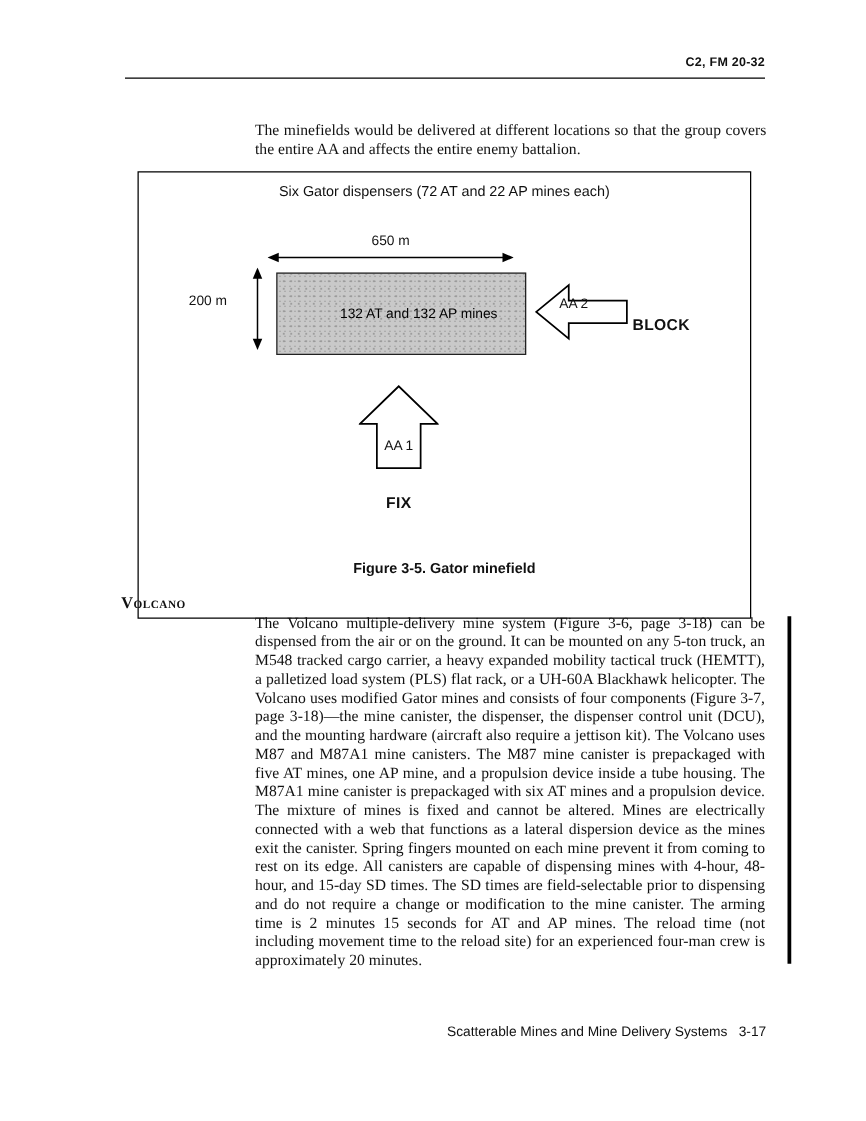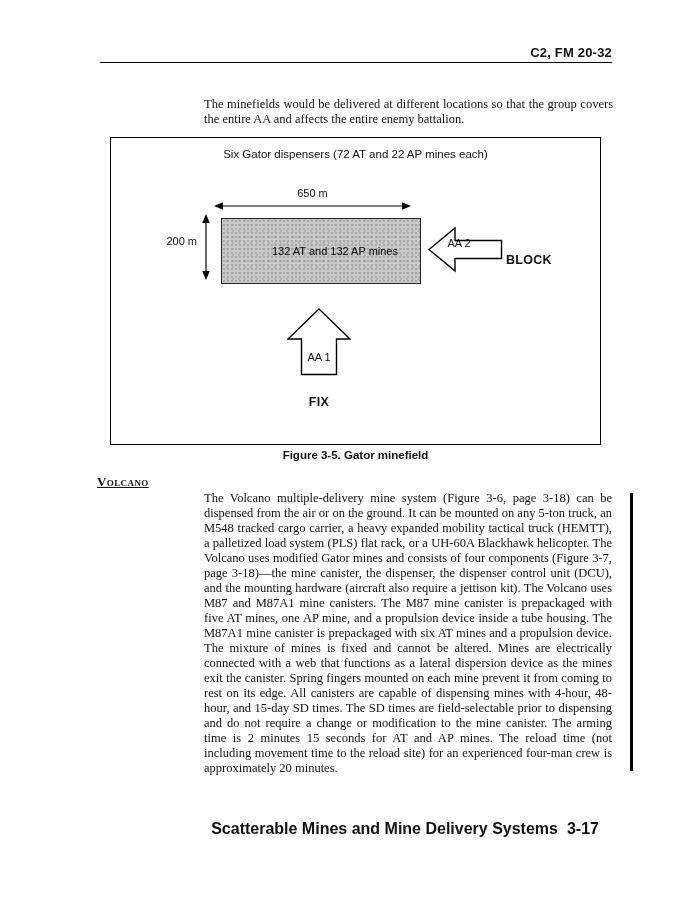--- a/index.html
+++ b/index.html
@@ -11,55 +11,55 @@
     background: #ffffff;
     font-family: "Liberation Serif", serif;
     color: #111;
     overflow: hidden;
   }
 
   
   .header-text {
     position: absolute; top: 45px; right: 81px;
     font-family: "Liberation Sans", sans-serif;
-    font-size: 13px; font-weight: bold; letter-spacing: 0.2px;
+    font-size: 10px; font-weight: bold; letter-spacing: 0.2px;
   }
   .header-rule {
     position: absolute; top: 62px; left: 100px; width: 512px; height: 1px;
     background: #000;
   }
 
   
   .intro {
     position: absolute; top: 97px; left: 204px; width: 409px;
     font-size: 12.5px; line-height: 15px; text-align: justify;
   }
 
   
   .figure-box {
-    position: absolute; top: 137px; left: 110px; width: 491px; height: 308px;
+    position: absolute; top: 137px; left: 110px; width: 491px; height: 358px;
     border: 1px solid #000;
     font-family: "Liberation Sans", sans-serif;
   }
   .fig-title {
     position: absolute; top: 10px; left: 0; width: 100%;
     text-align: center; font-size: 11.5px;
   }
   .fig-note {
     position: absolute; top: 38px; left: 103px;
     font-size: 11px; font-weight: bold;
   }
   .dim-650-label {
     position: absolute; top: 49px; left: 103px; width: 197px;
     text-align: center; font-size: 11px;
   }
   .dim-650-arrow { position: absolute; top: 62px; left: 103px; }
   .dim-200-label {
     position: absolute; top: 97px; left: 40px; width: 46px;
-    text-align: right; font-size: 11px;
+    text-align: left; font-size: 11px;
   }
   .dim-200-arrow { position: absolute; top: 76px; left: 89px; }
   .minefield-rect {
     position: absolute; top: 80px; left: 110px; width: 200px; height: 66px;
     background-color: #c9c9c9;
     background-image:
       radial-gradient(circle, #7e7e7e 0.6px, transparent 0.8px),
       radial-gradient(circle, #9d9d9d 0.6px, transparent 0.8px);
     background-size: 4px 4px, 6px 6px;
     background-position: 0 0, 2px 3px;
@@ -91,36 +91,35 @@
     text-align: center;
     font-family: "Liberation Sans", sans-serif;
     font-size: 11.5px; font-weight: bold;
   }
 
   
   .section-heading {
     position: absolute; top: 474px; left: 97px;
     font-size: 13px; font-variant: small-caps; font-weight: 600;
     letter-spacing: 0.4px;
-    text-decoration: underline;
   }
   .body-text {
     position: absolute; top: 491px; left: 204px; width: 408px;
     font-size: 12.5px; line-height: 15px; text-align: justify;
   }
   .change-bar {
     position: absolute; top: 493px; left: 630px; width: 3px; height: 278px;
     background: #000;
   }
 
   
   .footer {
-    position: absolute; top: 820px; right: 94px;
+    position: absolute; top: 820px; right: 80px;
     font-family: "Liberation Sans", sans-serif;
-    font-size: 16px; font-weight: bold;
+    font-size: 11px; font-weight: normal;
   }
   .footer .page-num { margin-left: 9px; }
 
   svg { display: block; }
 </style>
 </head>
 <body>
 
 <div class="page">
 

